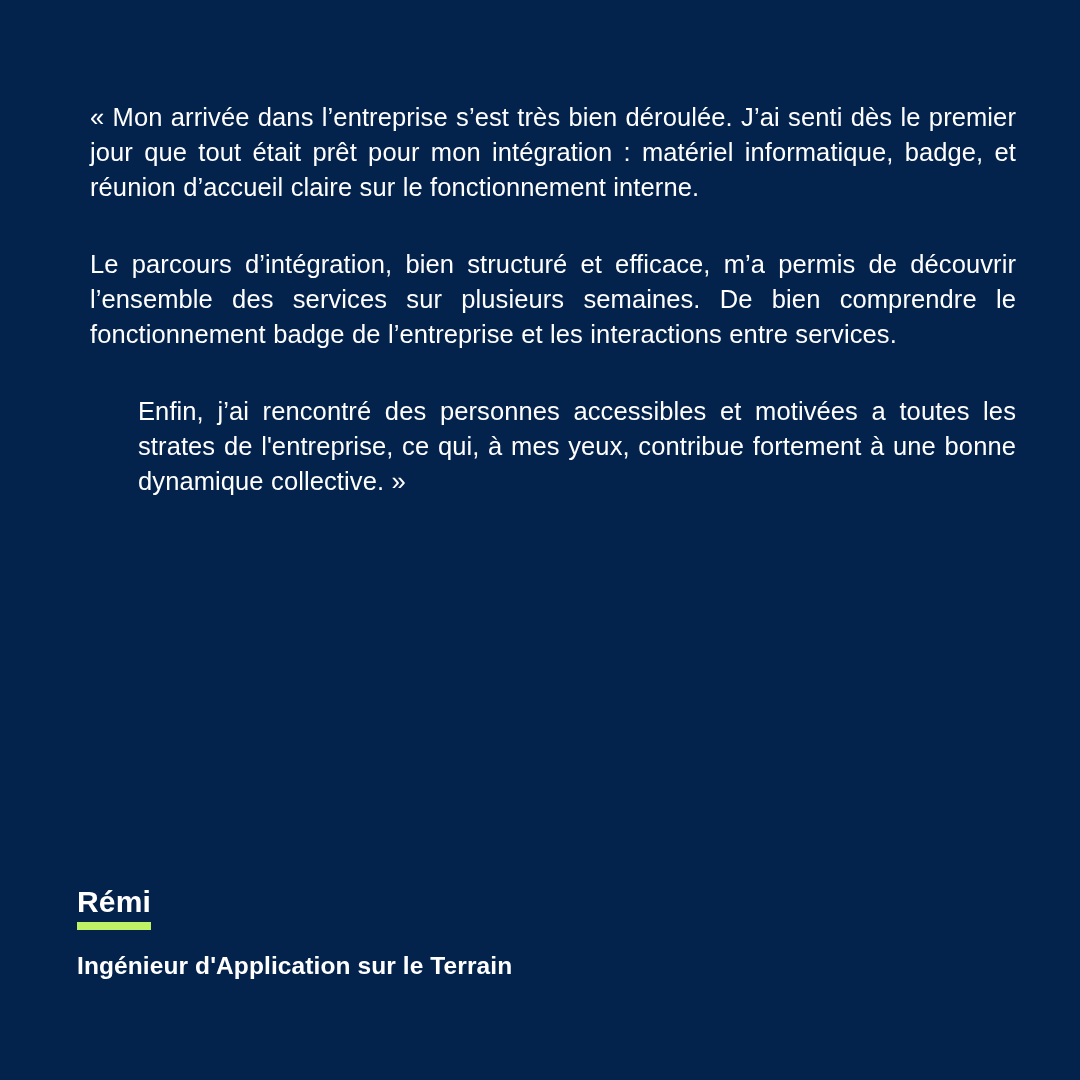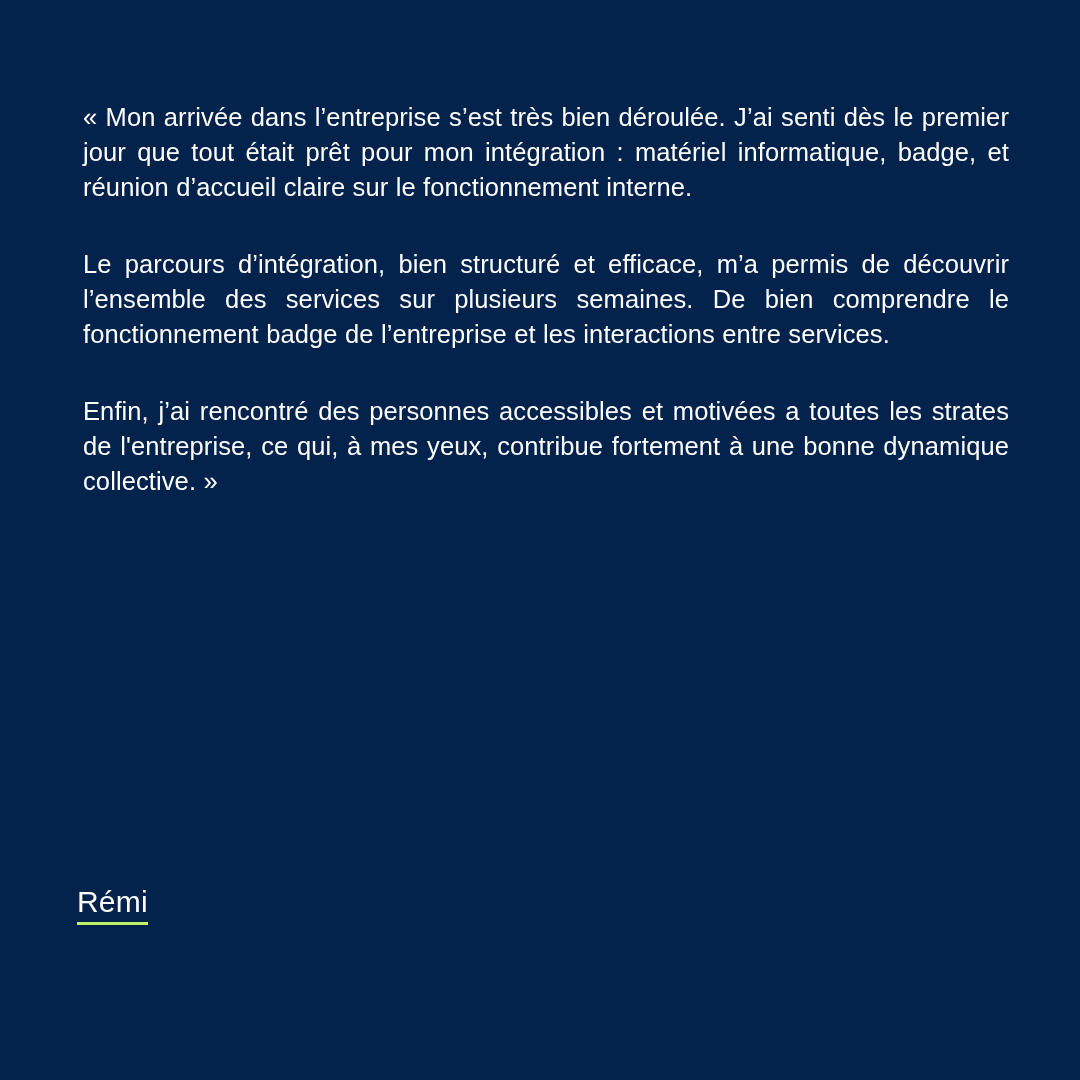--- a/index.html
+++ b/index.html
@@ -16,58 +16,59 @@
   }
   .card {
     position: relative;
     width: 1080px;
     height: 1080px;
     background: #04234c;
     box-sizing: border-box;
   }
   .quote-block {
     position: absolute;
-    left: 83px;
+    left: 90px;
     top: 100px;
     width: 926px;
   }
   .quote-para {
     margin: 0 0 42px 0;
     color: #ffffff;
     font-size: 25.5px;
     line-height: 35px;
     text-align: justify;
     text-justify: inter-word;
     font-weight: 400;
     letter-spacing: 0.1px;
     word-spacing: 0.2px;
     -webkit-font-smoothing: antialiased;
   }
   .quote-para:last-child {
     margin-bottom: 0;
+    margin-left: 48px;
   }
   
   .quote-para.last-line-natural {
     text-align-last: left;
   }
   .signature {
     position: absolute;
     left: 77px;
     top: 884px;
     width: 926px;
   }
   .sig-name {
     display: inline-block;
     margin: 0;
     color: #ffffff;
     font-size: 30px;
     line-height: 36px;
-    font-weight: 400;
+    font-weight: 700;
     letter-spacing: 0.2px;
-    border-bottom: 3px solid #bef264;
+    border-bottom: 8px solid #bef264;
     padding-bottom: 2px;
   }
   .sig-role {
     margin: 20px 0 0 0;
     color: #ffffff;
     font-size: 24.5px;
     line-height: 32px;
     font-weight: 700;
     letter-spacing: 0.1px;
   }
@@ -80,15 +81,16 @@
   <div class="quote-block">
     <p class="quote-para">« Mon arrivée dans l’entreprise s’est très bien déroulée. J’ai senti dès le premier jour que tout était prêt pour mon intégration : matériel informatique, badge, et réunion d’accueil claire sur le fonctionnement interne.</p>
     <p class="quote-para">Le parcours d’intégration, bien structuré et efficace, m’a permis de découvrir l’ensemble des services sur plusieurs semaines. De bien comprendre le fonctionnement badge de l’entreprise et les interactions entre services.</p>
     <p class="quote-para last-line-natural">Enfin, j’ai rencontré des personnes accessibles et motivées a toutes les strates de l'entreprise, ce qui, à mes yeux, contribue fortement à une bonne dynamique collective. »</p>
   </div>
 
   <div class="signature">
     <div>
       <span class="sig-name">Rémi</span>
     </div>
+    <p class="sig-role">Ingénieur d'Application sur le Terrain</p>
   </div>
 
 </div>
 
 </body></html>

